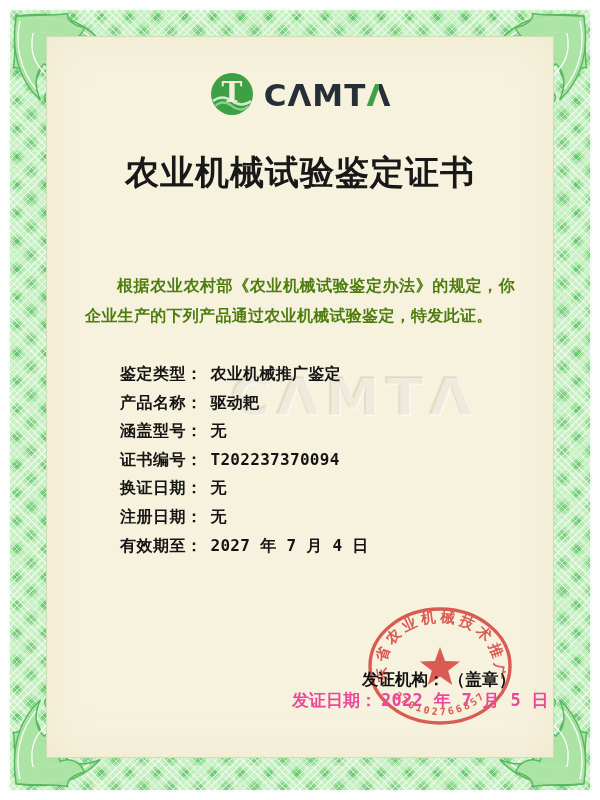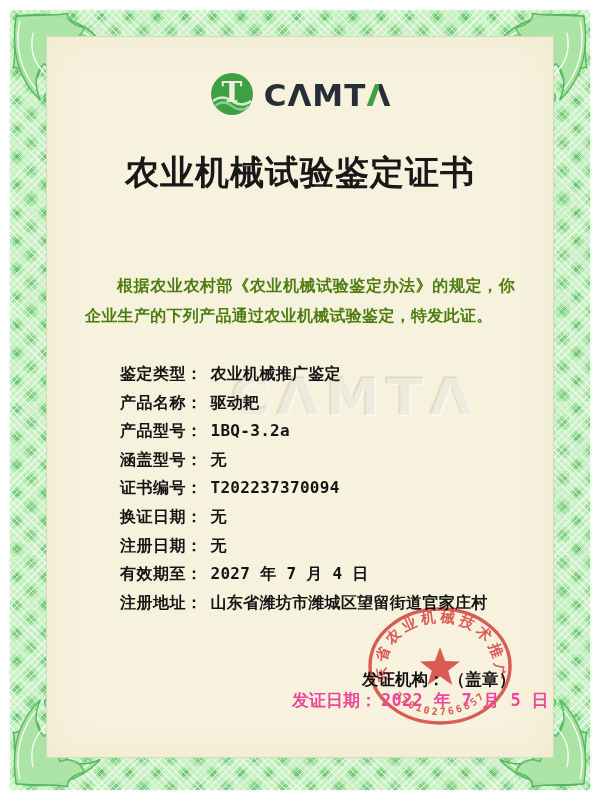--- a/index.html
+++ b/index.html
@@ -137,27 +137,25 @@
   </div>
 
   <h1 class="title">农业机械试验鉴定证书</h1>
 
 
   <p class="body-par">根据农业农村部《农业机械试验鉴定办法》的规定，你企业生产的下列产品通过农业机械试验鉴定，特发此证。</p>
 
   <div class="fields">
     <div class="field-row"><span class="f-label">鉴定类型：</span><span class="f-value">农业机械推广鉴定</span></div>
     <div class="field-row"><span class="f-label">产品名称：</span><span class="f-value">驱动耙</span></div>
-    <div class="field-row"><span class="f-label">产品型号：</span><span class="f-value">1BQ-3.2a</span></div>
     <div class="field-row"><span class="f-label">涵盖型号：</span><span class="f-value">无</span></div>
     <div class="field-row"><span class="f-label">证书编号：</span><span class="f-value">T202237370094</span></div>
     <div class="field-row"><span class="f-label">换证日期：</span><span class="f-value">无</span></div>
     <div class="field-row"><span class="f-label">注册日期：</span><span class="f-value">无</span></div>
     <div class="field-row"><span class="f-label">有效期至：</span><span class="f-value">2027 年 7 月 4 日</span></div>
-    <div class="field-row"><span class="f-label">注册地址：</span><span class="f-value">山东省潍坊市潍城区望留街道官家庄村</span></div>
   </div>
 
   <svg class="seal" width="160" height="140" viewBox="0 0 160 140">
     <ellipse cx="80" cy="70" rx="70" ry="57" fill="none" stroke="#dd4a4a" stroke-width="3.4"></ellipse>
     <polygon points="80,51 85.1,65 100,65.5 88.2,74.7 92.3,89 80,80.6 67.7,89 71.8,74.7 60,65.5 74.9,65" fill="#dd4a4a"></polygon>
     <defs>
       <path id="sealTopArc" d="M 29.3 85 A 54 44 0 1 1 130.7 85" fill="none"></path>
       <path id="sealBottomArc" d="M 27.4 90.7 A 58 49 0 0 0 132.6 90.7" fill="none"></path>
     </defs>
     <text font-size="14.5" font-weight="bold" fill="#dd4a4a" letter-spacing="4">

